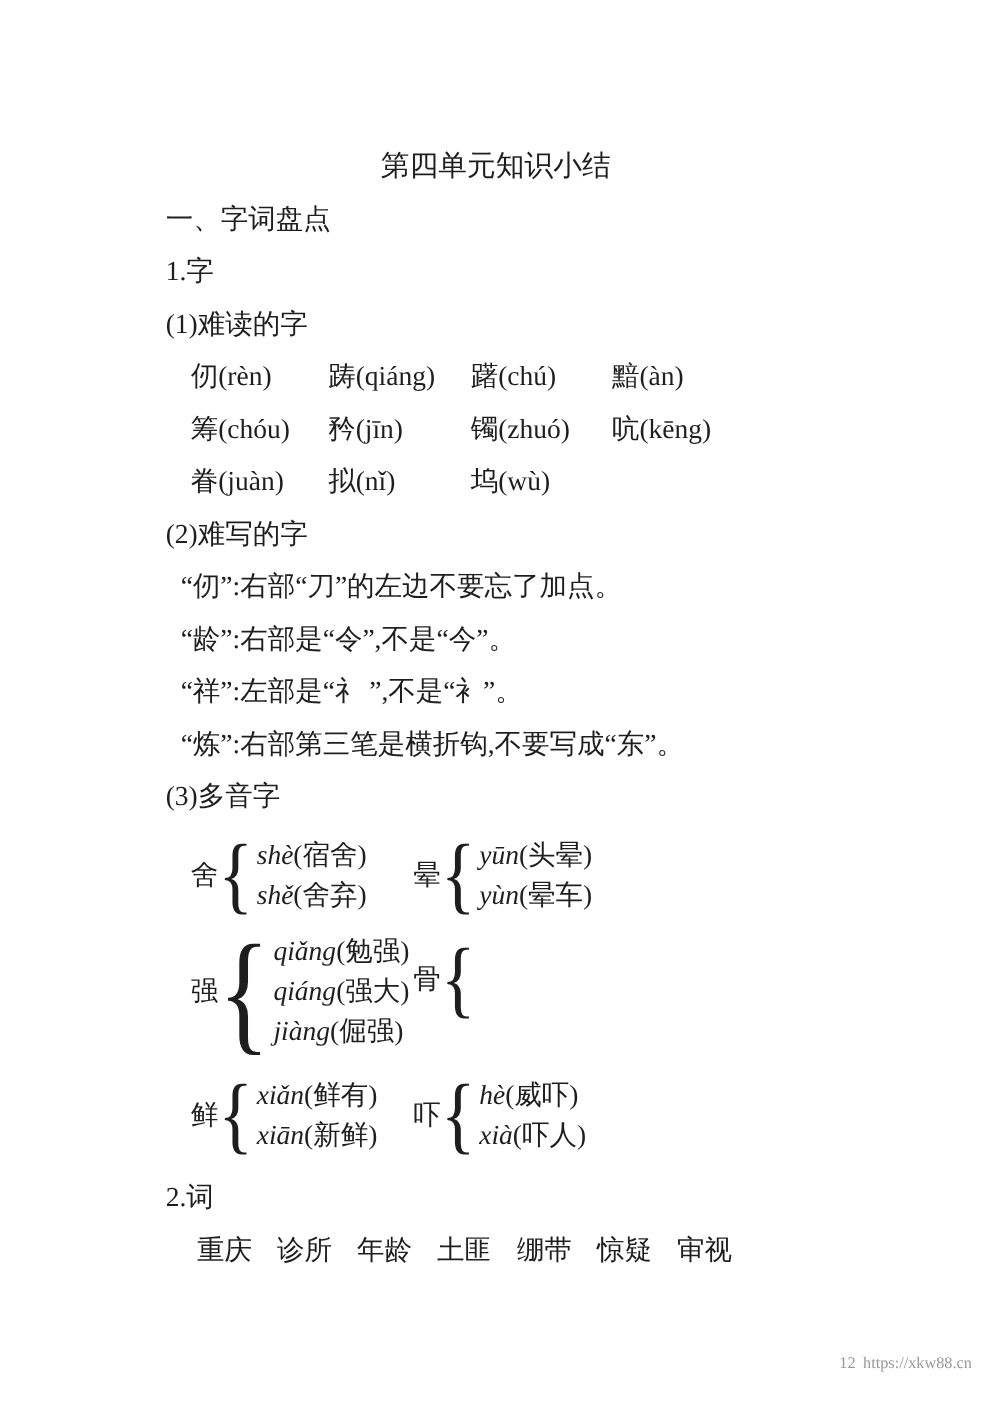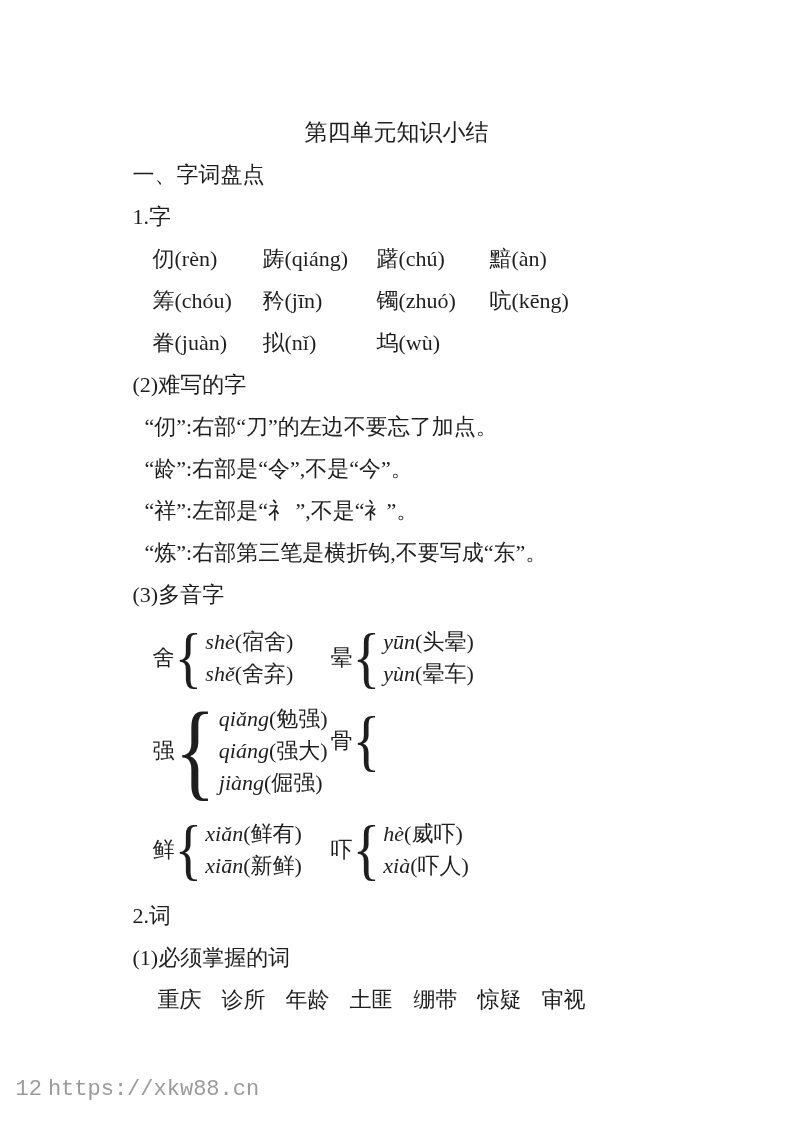--- a/index.html
+++ b/index.html
@@ -75,40 +75,41 @@
     gap: 20px;
     margin-left: 145px;
     font-size: 22px;
     line-height: 42px;
   }
   .footer {
     position: absolute;
     left: 0;
     top: 1062px;
     width: 100%;
-    text-align: left;
-    font-family: Liberation Mono, monospace;
-    font-size: 22px;
+    text-align: right;
+    font-family: Liberation Serif, serif;
+    font-size: 13px;
     line-height: 24px;
     color: #9a9a9a;
   }
   .footer span { margin: 0 3px; }
 </style>
 </head>
 <body>
 
 <div class="page">
   <div class="content">
 
     <div class="title">第四单元知识小结</div>
 
     <div class="line">一、字词盘点</div>
 
     <div class="line">1.字</div>
 
+    <div class="line">(1)难读的字</div>
 
     <div class="char-grid">
       <span class="cell">仞(rèn)</span>
       <span class="cell">踌(qiáng)</span>
       <span class="cell">躇(chú)</span>
       <span class="cell">黯(àn)</span>
       <span class="cell">筹(chóu)</span>
       <span class="cell">矜(jīn)</span>
       <span class="cell">镯(zhuó)</span>
       <span class="cell">吭(kēng)</span>
@@ -181,21 +182,20 @@
         <span class="brace b2">{</span>
         <div class="readings">
           <div class="reading"><span class="py">hè</span><span>(威吓)</span></div>
           <div class="reading"><span class="py">xià</span><span>(吓人)</span></div>
         </div>
       </div>
     </div>
 
     <div class="line" style="margin-top:14px">2.词</div>
 
-    <div class="line">(1)必须掌握的词</div>
 
     <div class="word-row">
       <span>重庆</span>
       <span>诊所</span>
       <span>年龄</span>
       <span>土匪</span>
       <span>绷带</span>
       <span>惊疑</span>
       <span>审视</span>
     </div>

